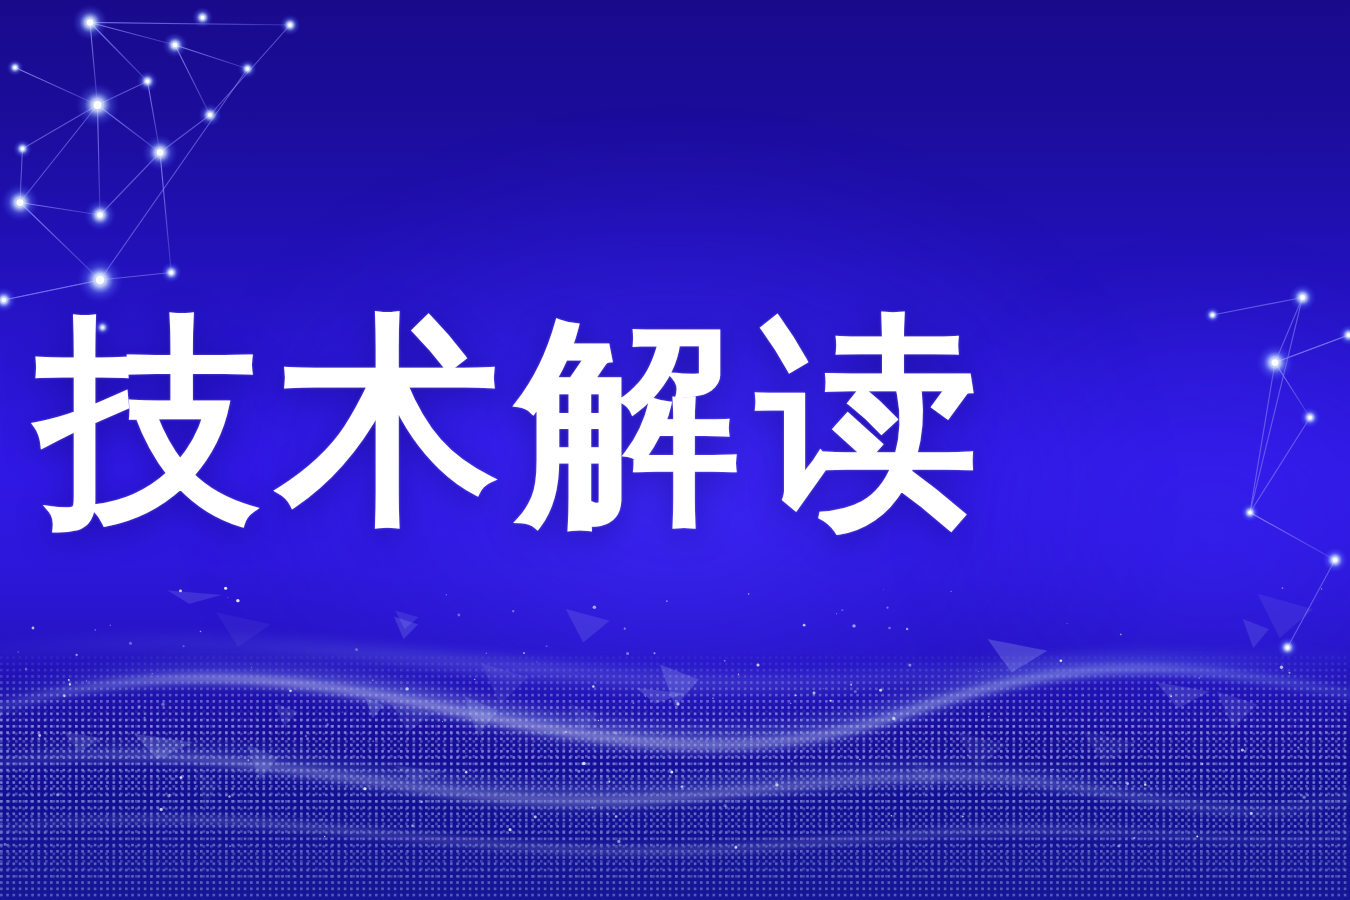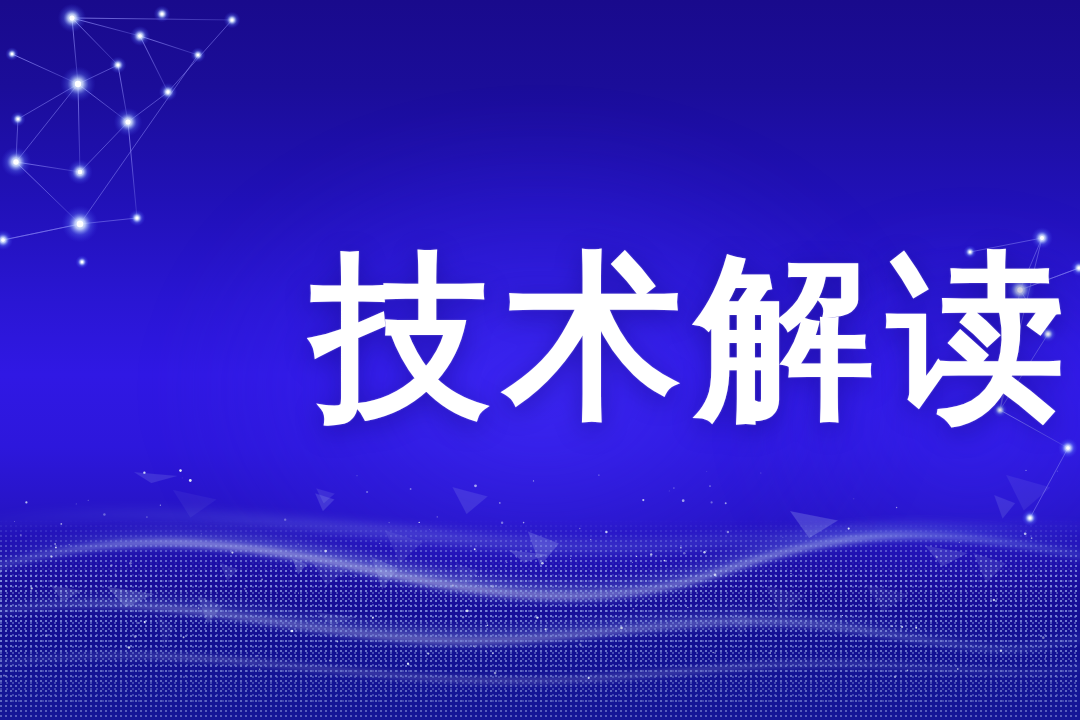--- a/index.html
+++ b/index.html
@@ -92,22 +92,23 @@
     background: linear-gradient(180deg,
         rgba(20,10,150,0.0) 0%,
         rgba(22,12,160,0.35) 45%,
         rgba(18,10,140,0.55) 100%);
     mix-blend-mode: multiply;
   }
   .title-wrap {
     position: absolute;
     left: 0; right: 0;
     top: 246px;
-    text-align: right;
+    text-align: left;
     z-index: 20;
+    padding-left: 16px;
   }
   .title {
     display: inline-block;
     color: #ffffff;
     font-size: 178px;
     line-height: 1.02;
     font-weight: 700;
     letter-spacing: 14px;
     text-indent: 14px;
     white-space: nowrap;

